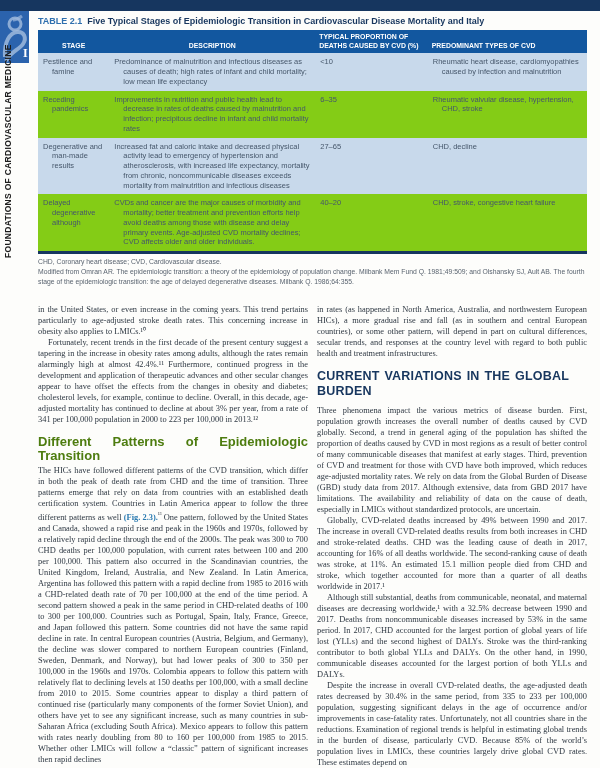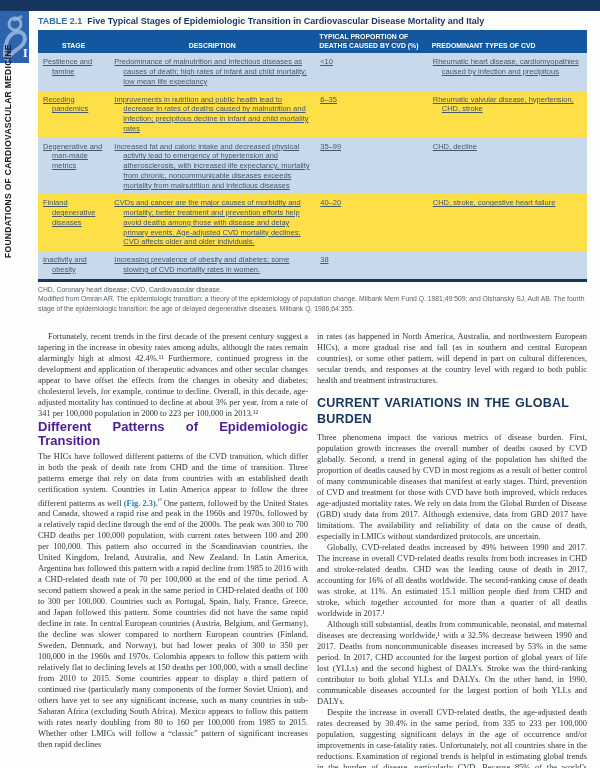--- a/index.html
+++ b/index.html
@@ -18,39 +18,39 @@
               color:#1c1c1c;white-space:nowrap;}
 
   .content{position:absolute;left:38px;top:16px;width:549px;}
   .pgnum{font:bold 11px "Liberation Sans",sans-serif;color:#17365e;margin:0 0 9px 6px;}
 
   .tbl-title{font:bold 9px "Liberation Sans",sans-serif;color:#17365e;margin:0 0 4px 0;}
   .tbl-title .tlabel{color:#2e6fae;margin-right:5px;}
 
   table.datatable{width:100%;border-collapse:collapse;table-layout:fixed;
       font:7.5px "Liberation Sans",sans-serif;color:#46576b;
-      border-bottom:3px solid #16365f;text-decoration:underline;}
+      border-bottom:3px solid #16365f;}
   table.datatable th{background:#12579f;color:#ffffff;font-weight:bold;font-size:6.9px;
       padding:3px 4px;vertical-align:bottom;line-height:1.25;text-align:left;}
   table.datatable th.c{text-align:center;}
   table.datatable td{padding:4px 5px 4px 5px;vertical-align:top;line-height:1.3;}
   table.datatable tr.odd td{background:#c8d9eb;}
-  table.datatable tr.even td{background:#fde047;}
+  table.datatable tr.even td{background:#84cc16;}
   td .hang{display:block;padding-left:9px;text-indent:-9px;}
 
   .footnotes{margin-top:3px;font:6.8px "Liberation Sans",sans-serif;color:#5a6470;
              line-height:1.45;}
 
   .cols{display:flex;margin-top:17px;gap:9px;}
   .col{width:270px;font-family:"Liberation Serif",serif;font-size:8.4px;
        line-height:11px;color:#2d3742;text-align:justify;}
   .col p{margin:0;}
   .col p.indent{text-indent:10px;}
-  h3.blue{font:bold 13px "Liberation Sans",sans-serif;color:#4c1d95;
-          margin:1px 0 2px 0;line-height:1.1;}
+  h3.blue{font:bold 13px "Liberation Sans",sans-serif;color:#4d7c0f;
+          margin:10px 0 2px 0;line-height:1.1;}
   h3.navy{font:bold 12.5px "Liberation Sans",sans-serif;color:#17365e;
           margin:10px 18px 5px 0;line-height:1.25;letter-spacing:.2px;}
   .figlink{color:#2a7ab0;font-weight:bold;}
   sup{font-size:70%;}
 </style>
 </head>
 <body>
 
 <div class="page">
 
@@ -92,82 +92,71 @@
       <tbody>
         <tr class="odd">
           <td>
               <span class="hang">Pestilence and famine</span>
             </td>
           <td>
               <span class="hang">Predominance of malnutrition and infectious diseases as causes of death; high rates of infant and child mortality; low mean life expectancy</span>
             </td>
           <td><span>&lt;10</span></td>
           <td>
-              <span class="hang">Rheumatic heart disease, cardiomyopathies caused by infection and precipitous</span>
+              <span class="hang">Rheumatic heart disease, cardiomyopathies caused by infection and malnutrition</span>
             </td>
         </tr>
         <tr class="even">
           <td>
               <span class="hang">Receding pandemics</span>
             </td>
           <td>
               <span class="hang">Improvements in nutrition and public health lead to decrease in rates of deaths caused by malnutrition and infection; precipitous decline in infant and child mortality rates</span>
             </td>
           <td><span>6–35</span></td>
           <td>
               <span class="hang">Rheumatic valvular disease, hypertension, CHD, stroke</span>
             </td>
         </tr>
         <tr class="odd">
           <td>
-              <span class="hang">Degenerative and man-made metrics</span>
+              <span class="hang">Degenerative and man-made results</span>
             </td>
           <td>
               <span class="hang">Increased fat and caloric intake and decreased physical activity lead to emergency of hypertension and atherosclerosis, with increased life expectancy, mortality from chronic, noncommunicable diseases exceeds mortality from malnutrition and infectious diseases</span>
             </td>
-          <td><span>35–99</span></td>
+          <td><span>27–65</span></td>
           <td>
               <span class="hang">CHD, decline</span>
             </td>
         </tr>
         <tr class="even">
           <td>
-              <span class="hang">Finland degenerative diseases</span>
+              <span class="hang">Delayed degenerative although</span>
             </td>
           <td>
               <span class="hang">CVDs and cancer are the major causes of morbidity and mortality; better treatment and prevention efforts help avoid deaths among those with disease and delay primary events. Age-adjusted CVD mortality declines; CVD affects older and older individuals.</span>
             </td>
           <td><span>40–20</span></td>
           <td>
               <span class="hang">CHD, stroke, congestive heart failure</span>
-            </td>
-        </tr>
-        <tr class="odd">
-          <td>
-              <span class="hang">Inactivity and obesity</span>
-            </td>
-          <td>
-              <span class="hang">Increasing prevalence of obesity and diabetes; some slowing of CVD mortality rates in women.</span>
-            </td>
-          <td><span>38</span></td>
-          <td>
-              <span class="hang"></span>
             </td>
         </tr>
       </tbody>
     </table>
 
     <div class="footnotes">
       <div>CHD, Coronary heart disease; CVD, Cardiovascular disease.</div>
       <div>Modified from Omran AR. The epidemiologic transition: a theory of the epidemiology of population change. Milbank Mem Fund Q. 1981;49:509; and Olshansky SJ, Ault AB. The fourth stage of the epidemiologic transition: the age of delayed degenerative diseases. Milbank Q. 1986;64:355.</div>
     </div>
 
     <div class="cols">
 
       <div class="col">
+        <p>in the United States, or even increase in the coming years. This trend pertains particularly to age-adjusted stroke death rates. This concerning increase in obesity also applies to LMICs.¹⁰</p>
         <p class="indent">Fortunately, recent trends in the first decade of the present century suggest a tapering in the increase in obesity rates among adults, although the rates remain alarmingly high at almost 42.4%.¹¹ Furthermore, continued progress in the development and application of therapeutic advances and other secular changes appear to have offset the effects from the changes in obesity and diabetes; cholesterol levels, for example, continue to decline. Overall, in this decade, age-adjusted mortality has continued to decline at about 3% per year, from a rate of 341 per 100,000 population in 2000 to 223 per 100,000 in 2013.¹²</p>
         <h3 class="blue">Different Patterns of Epidemiologic Transition</h3>
         <p><span>The HICs have followed different patterns of the CVD transition, which differ in both the peak of death rate from CHD and the time of transition. Three patterns emerge that rely on data from countries with an established death certification system. Countries in Latin America appear to follow the three different patterns as well </span><span class="figlink">(Fig. 2.3).</span><sup>¹³</sup><span> One pattern, followed by the United States and Canada, showed a rapid rise and peak in the 1960s and 1970s, followed by a relatively rapid decline through the end of the 2000s. The peak was 300 to 700 CHD deaths per 100,000 population, with current rates between 100 and 200 per 100,000. This pattern also occurred in the Scandinavian countries, the United Kingdom, Ireland, Australia, and New Zealand. In Latin America, Argentina has followed this pattern with a rapid decline from 1985 to 2016 with a CHD-related death rate of 70 per 100,000 at the end of the time period. A second pattern showed a peak in the same period in CHD-related deaths of 100 to 300 per 100,000. Countries such as Portugal, Spain, Italy, France, Greece, and Japan followed this pattern. Some countries did not have the same rapid decline in rate. In central European countries (Austria, Belgium, and Germany), the decline was slower compared to northern European countries (Finland, Sweden, Denmark, and Norway), but had lower peaks of 300 to 350 per 100,000 in the 1960s and 1970s. Colombia appears to follow this pattern with relatively flat to declining levels at 150 deaths per 100,000, with a small decline from 2010 to 2015. Some countries appear to display a third pattern of continued rise (particularly many components of the former Soviet Union), and others have yet to see any significant increase, such as many countries in sub-Saharan Africa (excluding South Africa). Mexico appears to follow this pattern with rates nearly doubling from 80 to 160 per 100,000 from 1985 to 2015. Whether other LMICs will follow a “classic” pattern of significant increases then rapid declines</span></p>
       </div>
 
       <div class="col">
         <p>in rates (as happened in North America, Australia, and northwestern European HICs), a more gradual rise and fall (as in southern and central European countries), or some other pattern, will depend in part on cultural differences, secular trends, and responses at the country level with regard to both public health and treatment infrastructures.</p>
         <h3 class="navy">CURRENT VARIATIONS IN THE GLOBAL BURDEN</h3>
         <p>Three phenomena impact the various metrics of disease burden. First, population growth increases the overall number of deaths caused by CVD globally. Second, a trend in general aging of the population has shifted the proportion of deaths caused by CVD in most regions as a result of better control of many communicable diseases that manifest at early stages. Third, prevention of CVD and treatment for those with CVD have both improved, which reduces age-adjusted mortality rates. We rely on data from the Global Burden of Disease (GBD) study data from 2017. Although extensive, data from GBD 2017 have limitations. The availability and reliability of data on the cause of death, especially in LMICs without standardized protocols, are uncertain.</p>
         <p class="indent">Globally, CVD-related deaths increased by 49% between 1990 and 2017. The increase in overall CVD-related deaths results from both increases in CHD and stroke-related deaths. CHD was the leading cause of death in 2017, accounting for 16% of all deaths worldwide. The second-ranking cause of death was stroke, at 11%. An estimated 15.1 million people died from CHD and stroke, which together accounted for more than a quarter of all deaths worldwide in 2017.¹</p>

